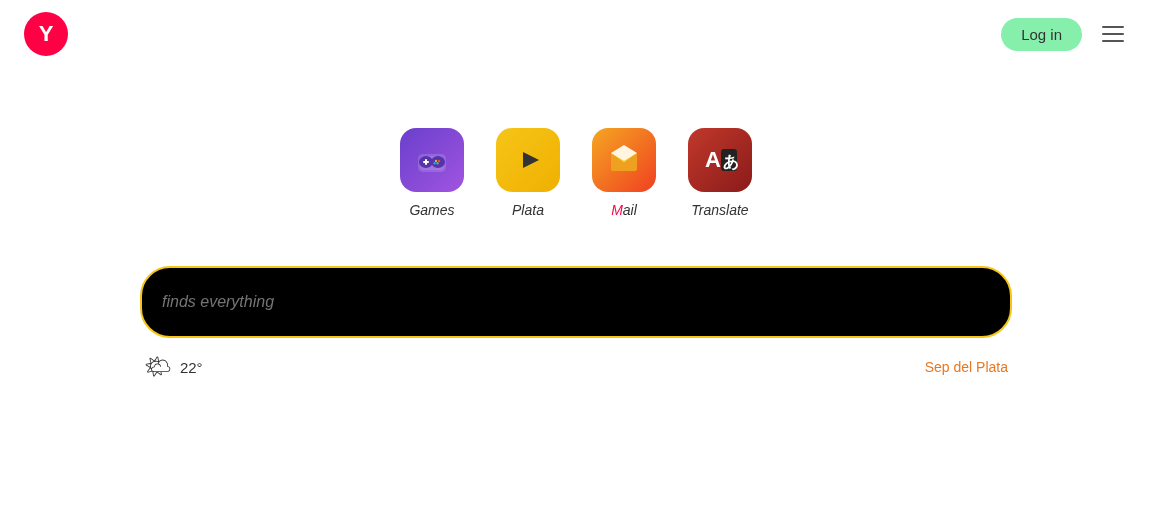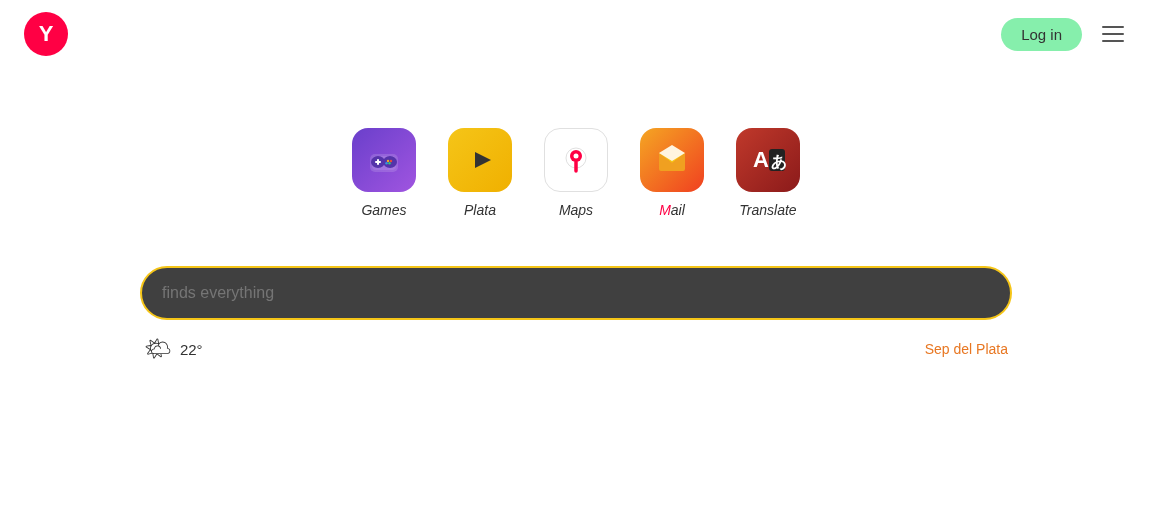--- a/index.html
+++ b/index.html
@@ -133,27 +133,28 @@
     }
 
     
     .search-container {
       width: 872px;
       position: relative;
       margin-bottom: 16px;
     }
     .search-input {
       width: 100%;
-      padding: 16px 20px;
+      padding: 25px 20px;
       font-size: 16px;
       border: 2px solid #f5c518;
       border-radius: 30px;
       outline: none;
       color: #999;
-      background: #404040;
+      background: #000000;
+      font-style: italic;
     }
 
     
     .weather-bar {
       width: 872px;
       display: flex;
       align-items: center;
       justify-content: space-between;
       padding: 0 4px;
     }
@@ -220,33 +221,20 @@
     <a class="app-item" href="#">
       <div class="app-icon icon-video">
         <svg width="42" height="42" viewBox="0 0 42 42" fill="none">
           <polygon points="16,13 32,21 16,29" fill="#333"></polygon>
         </svg>
       </div>
       <span class="app-label">Plata</span>
     </a>
 
 
-    <a class="app-item" href="#">
-      <div class="app-icon icon-maps">
-        <svg width="42" height="42" viewBox="0 0 42 42" fill="none">
-          <circle cx="21" cy="19" r="11" fill="white"></circle>
-          <circle cx="21" cy="19" r="10" stroke="#e0e0e0" stroke-width="1" fill="white"></circle>
-
-          <circle cx="21" cy="17" r="6" fill="#f04"></circle>
-          <path d="M21 23 L21 32" stroke="#f04" stroke-width="3.5" stroke-linecap="round"></path>
-          <circle cx="21" cy="17" r="2.5" fill="white"></circle>
-        </svg>
-      </div>
-      <span class="app-label">Maps</span>
-    </a>
 
     <a class="app-item" href="#">
       <div class="app-icon icon-mail">
         <svg width="42" height="42" viewBox="0 0 42 42" fill="none">
 
           <path d="M8 14 L21 24 L34 14 L34 30 Q34 32 32 32 L10 32 Q8 32 8 30 Z" fill="#f0a020"></path>
           <path d="M8 14 L21 24 L34 14 Z" fill="#f5c518"></path>
 
           <path d="M8 14 L21 6 L34 14 L21 22 Z" fill="#fff5e0"></path>
         </svg>

